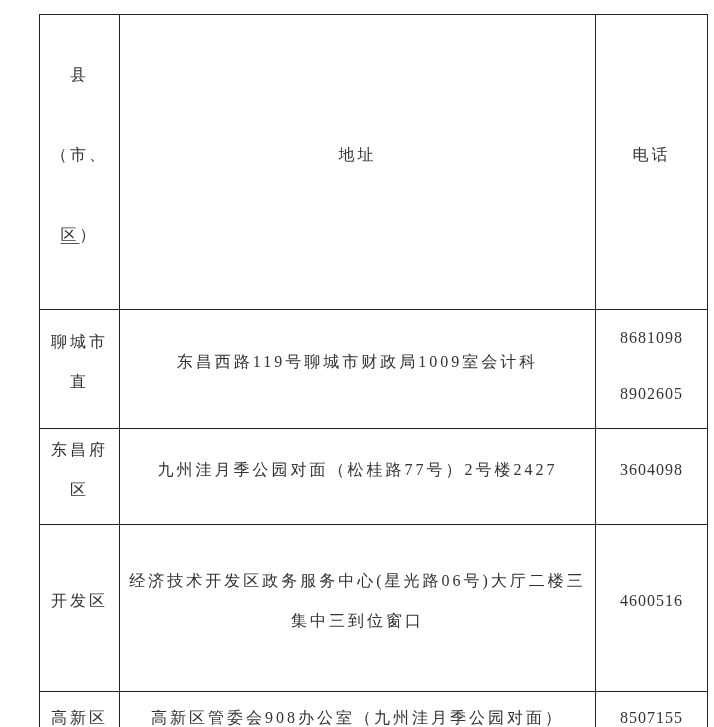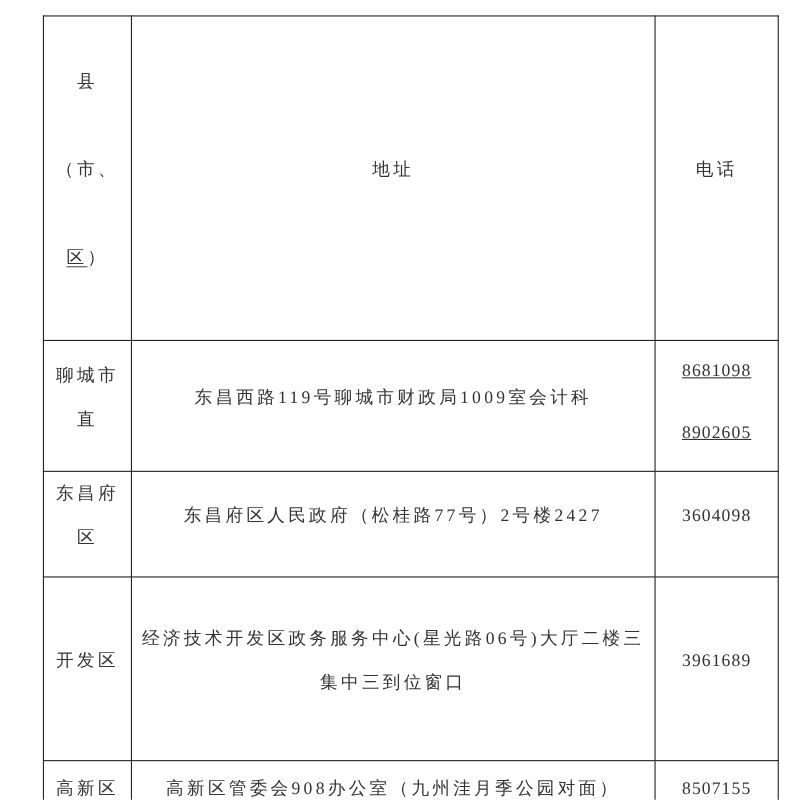--- a/index.html
+++ b/index.html
@@ -46,21 +46,21 @@
     white-space: pre-line;
     color: var(--text);
   }
   tr.h-header { height: 141px; }
   tr.h-0 { height: 108px; }
   tr.h-1 { height: 96px; }
   tr.h-2 { height: 167px; }
   tr.h-3 { height: 67px; } 
 
   td.phone-cell { letter-spacing: 1px; }
-  td.phone-multi { line-height: 56px; padding-bottom: 6px; text-decoration: underline; }
+  td.phone-multi { line-height: 56px; padding-bottom: 6px; }
 
   .hdr-line { line-height: 40px; }
   .u-char {
     text-decoration: underline;
     text-decoration-thickness: 1px;
     text-underline-offset: 3px;
     text-decoration-color: #555555;
   }
 </style>
 </head>
@@ -89,29 +89,29 @@
       <td class="district-cell">聊城市
 直</td>
       <td class="address-cell">东昌西路119号聊城市财政局1009室会计科</td>
       <td class="phone-cell phone-multi">8681098
 8902605</td>
     </tr>
 
     <tr class="h-1">
       <td class="district-cell">东昌府
 区</td>
-      <td class="address-cell">东昌府区人民政府（松桂路77号）2号楼2427</td>
+      <td class="address-cell">九州洼月季公园对面（松桂路77号）2号楼2427</td>
       <td class="phone-cell">3604098</td>
     </tr>
 
     <tr class="h-2">
       <td class="district-cell">开发区</td>
       <td class="address-cell">经济技术开发区政务服务中心(星光路06号)大厅二楼三
 集中三到位窗口</td>
-      <td class="phone-cell">3961689</td>
+      <td class="phone-cell">4600516</td>
     </tr>
 
     <tr class="h-3">
       <td class="district-cell">高新区</td>
       <td class="address-cell">高新区管委会908办公室（九州洼月季公园对面）</td>
       <td class="phone-cell">8507155</td>
     </tr>
 
   </tbody>
     </table>

